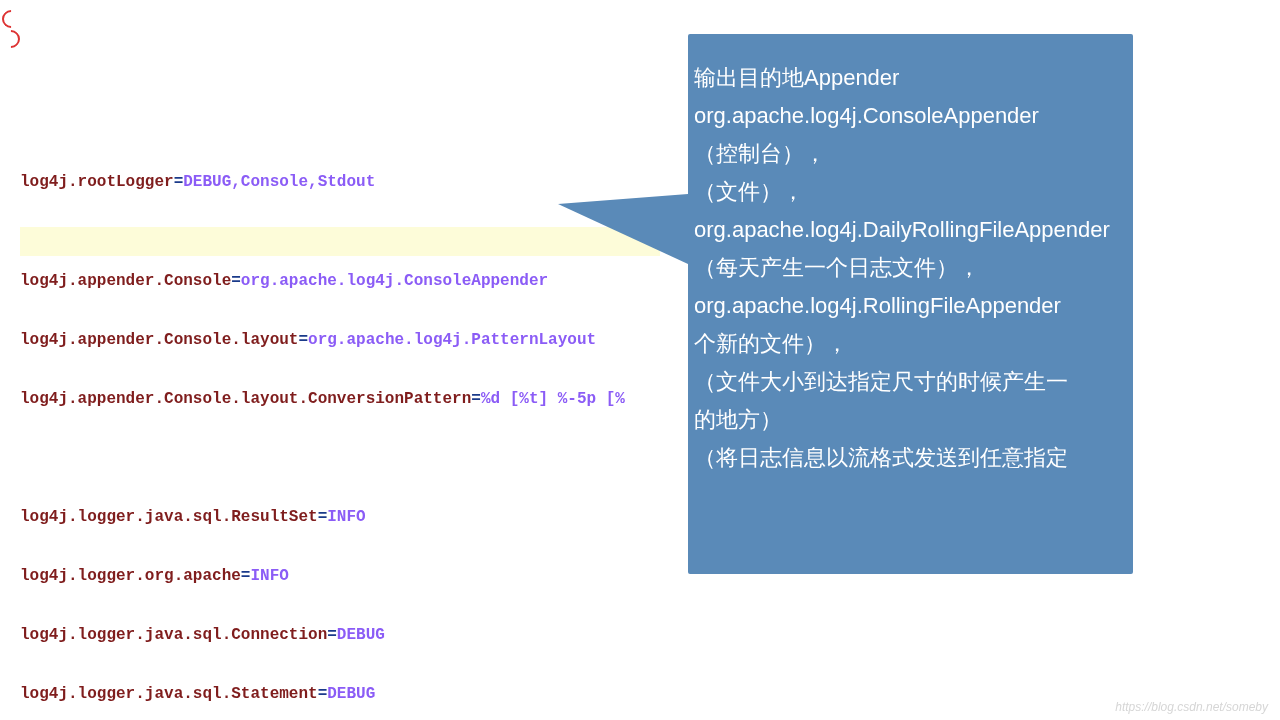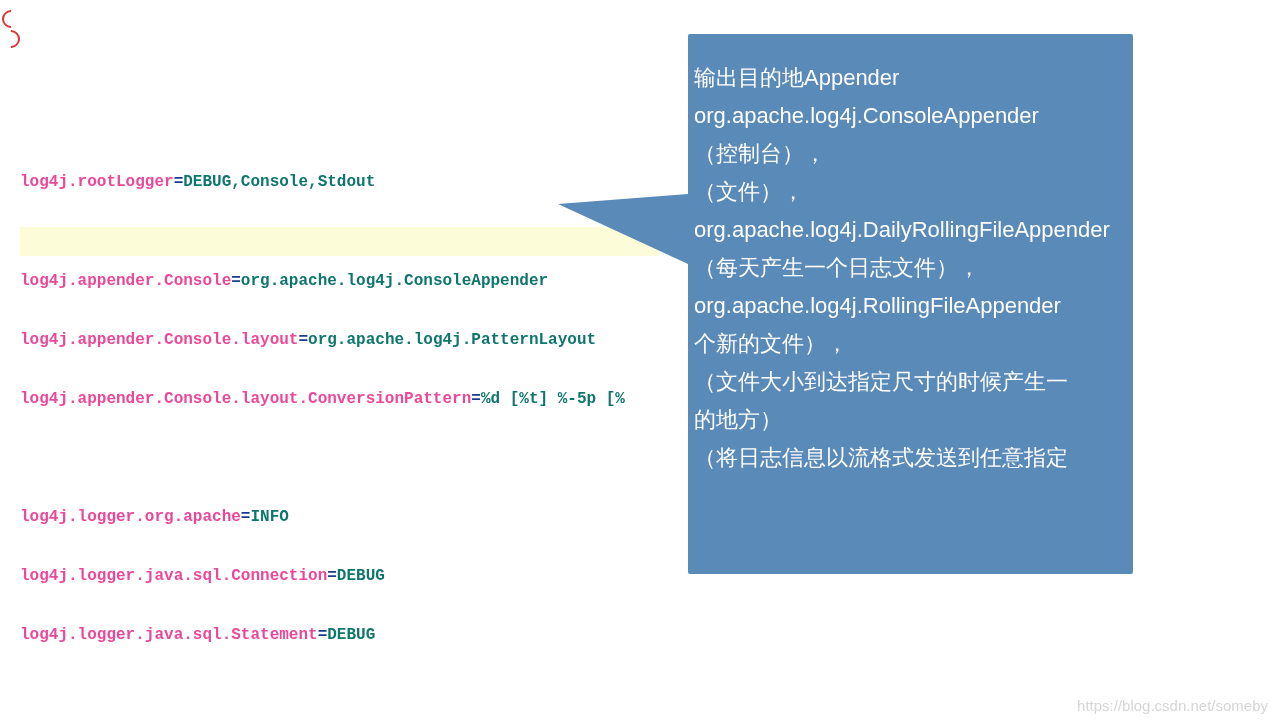--- a/index.html
+++ b/index.html
@@ -21,22 +21,22 @@
     line-height: 29.5px;
     white-space: pre;
   }
   .code-line { display: block; }
   .highlight-line {
     background: #fdfcd9;
     display: inline-block;
     width: 640px;
     height: 29px;
   }
-  .k-key   { color: #ec4899; } 
-  .k-val   { color: #0f766e; margin-top: 37px; } 
+  .k-key   { color: #7f1d1d; } 
+  .k-val   { color: #8b5cf6; margin-top: 37px; } 
   .k-eq    { color: #1a3a8a; }
   
   .callout {
     position: absolute;
     top: 10px;
     left: 688px;
     width: 445px;
     height: 540px;
     background: #5a8ab8;
     color: #ffffff;
@@ -59,22 +59,23 @@
     height: 0;
     border-top: 10px solid transparent;
     border-bottom: 60px solid transparent;
     border-right: 130px solid #5a8ab8;
   }
   .watermark {
     position: absolute;
     bottom: 6px;
     right: 12px;
     font-family: sans-serif;
-    font-size: 15px;
+    font-size: 12px;
     color: #d6d6d6;
+    font-style: italic;
   }
   .top-squiggle {
     position: absolute;
     top: 0px;
     left: 0px;
     width: 20px;
     height: 60px;
   }
   .top-squiggle::before, .top-squiggle::after {
     content:"";
@@ -93,20 +94,21 @@
 
 <div class="top-squiggle"></div>
 
 <div class="code-area">
 <span class="code-line"><span class="k-key">log4j.rootLogger</span><span class="k-eq">=</span><span class="k-val">DEBUG,Console,Stdout</span></span>
 <span class="code-line highlight-line"></span>
 <span class="code-line"><span class="k-key">log4j.appender.Console</span><span class="k-eq">=</span><span class="k-val">org.apache.log4j.ConsoleAppender</span></span>
 <span class="code-line"><span class="k-key">log4j.appender.Console.layout</span><span class="k-eq">=</span><span class="k-val">org.apache.log4j.PatternLayout</span></span>
 <span class="code-line"><span class="k-key">log4j.appender.Console.layout.ConversionPattern</span><span class="k-eq">=</span><span class="k-val">%d [%t] %-5p [%</span></span>
 <span class="code-line">&nbsp;</span>
+<span class="code-line"><span class="k-key">log4j.logger.java.sql.ResultSet</span><span class="k-eq">=</span><span class="k-val">INFO</span></span>
 <span class="code-line"><span class="k-key">log4j.logger.org.apache</span><span class="k-eq">=</span><span class="k-val">INFO</span></span>
 <span class="code-line"><span class="k-key">log4j.logger.java.sql.Connection</span><span class="k-eq">=</span><span class="k-val">DEBUG</span></span>
 <span class="code-line"><span class="k-key">log4j.logger.java.sql.Statement</span><span class="k-eq">=</span><span class="k-val">DEBUG</span></span>
 
 
 
 
 
 
 

